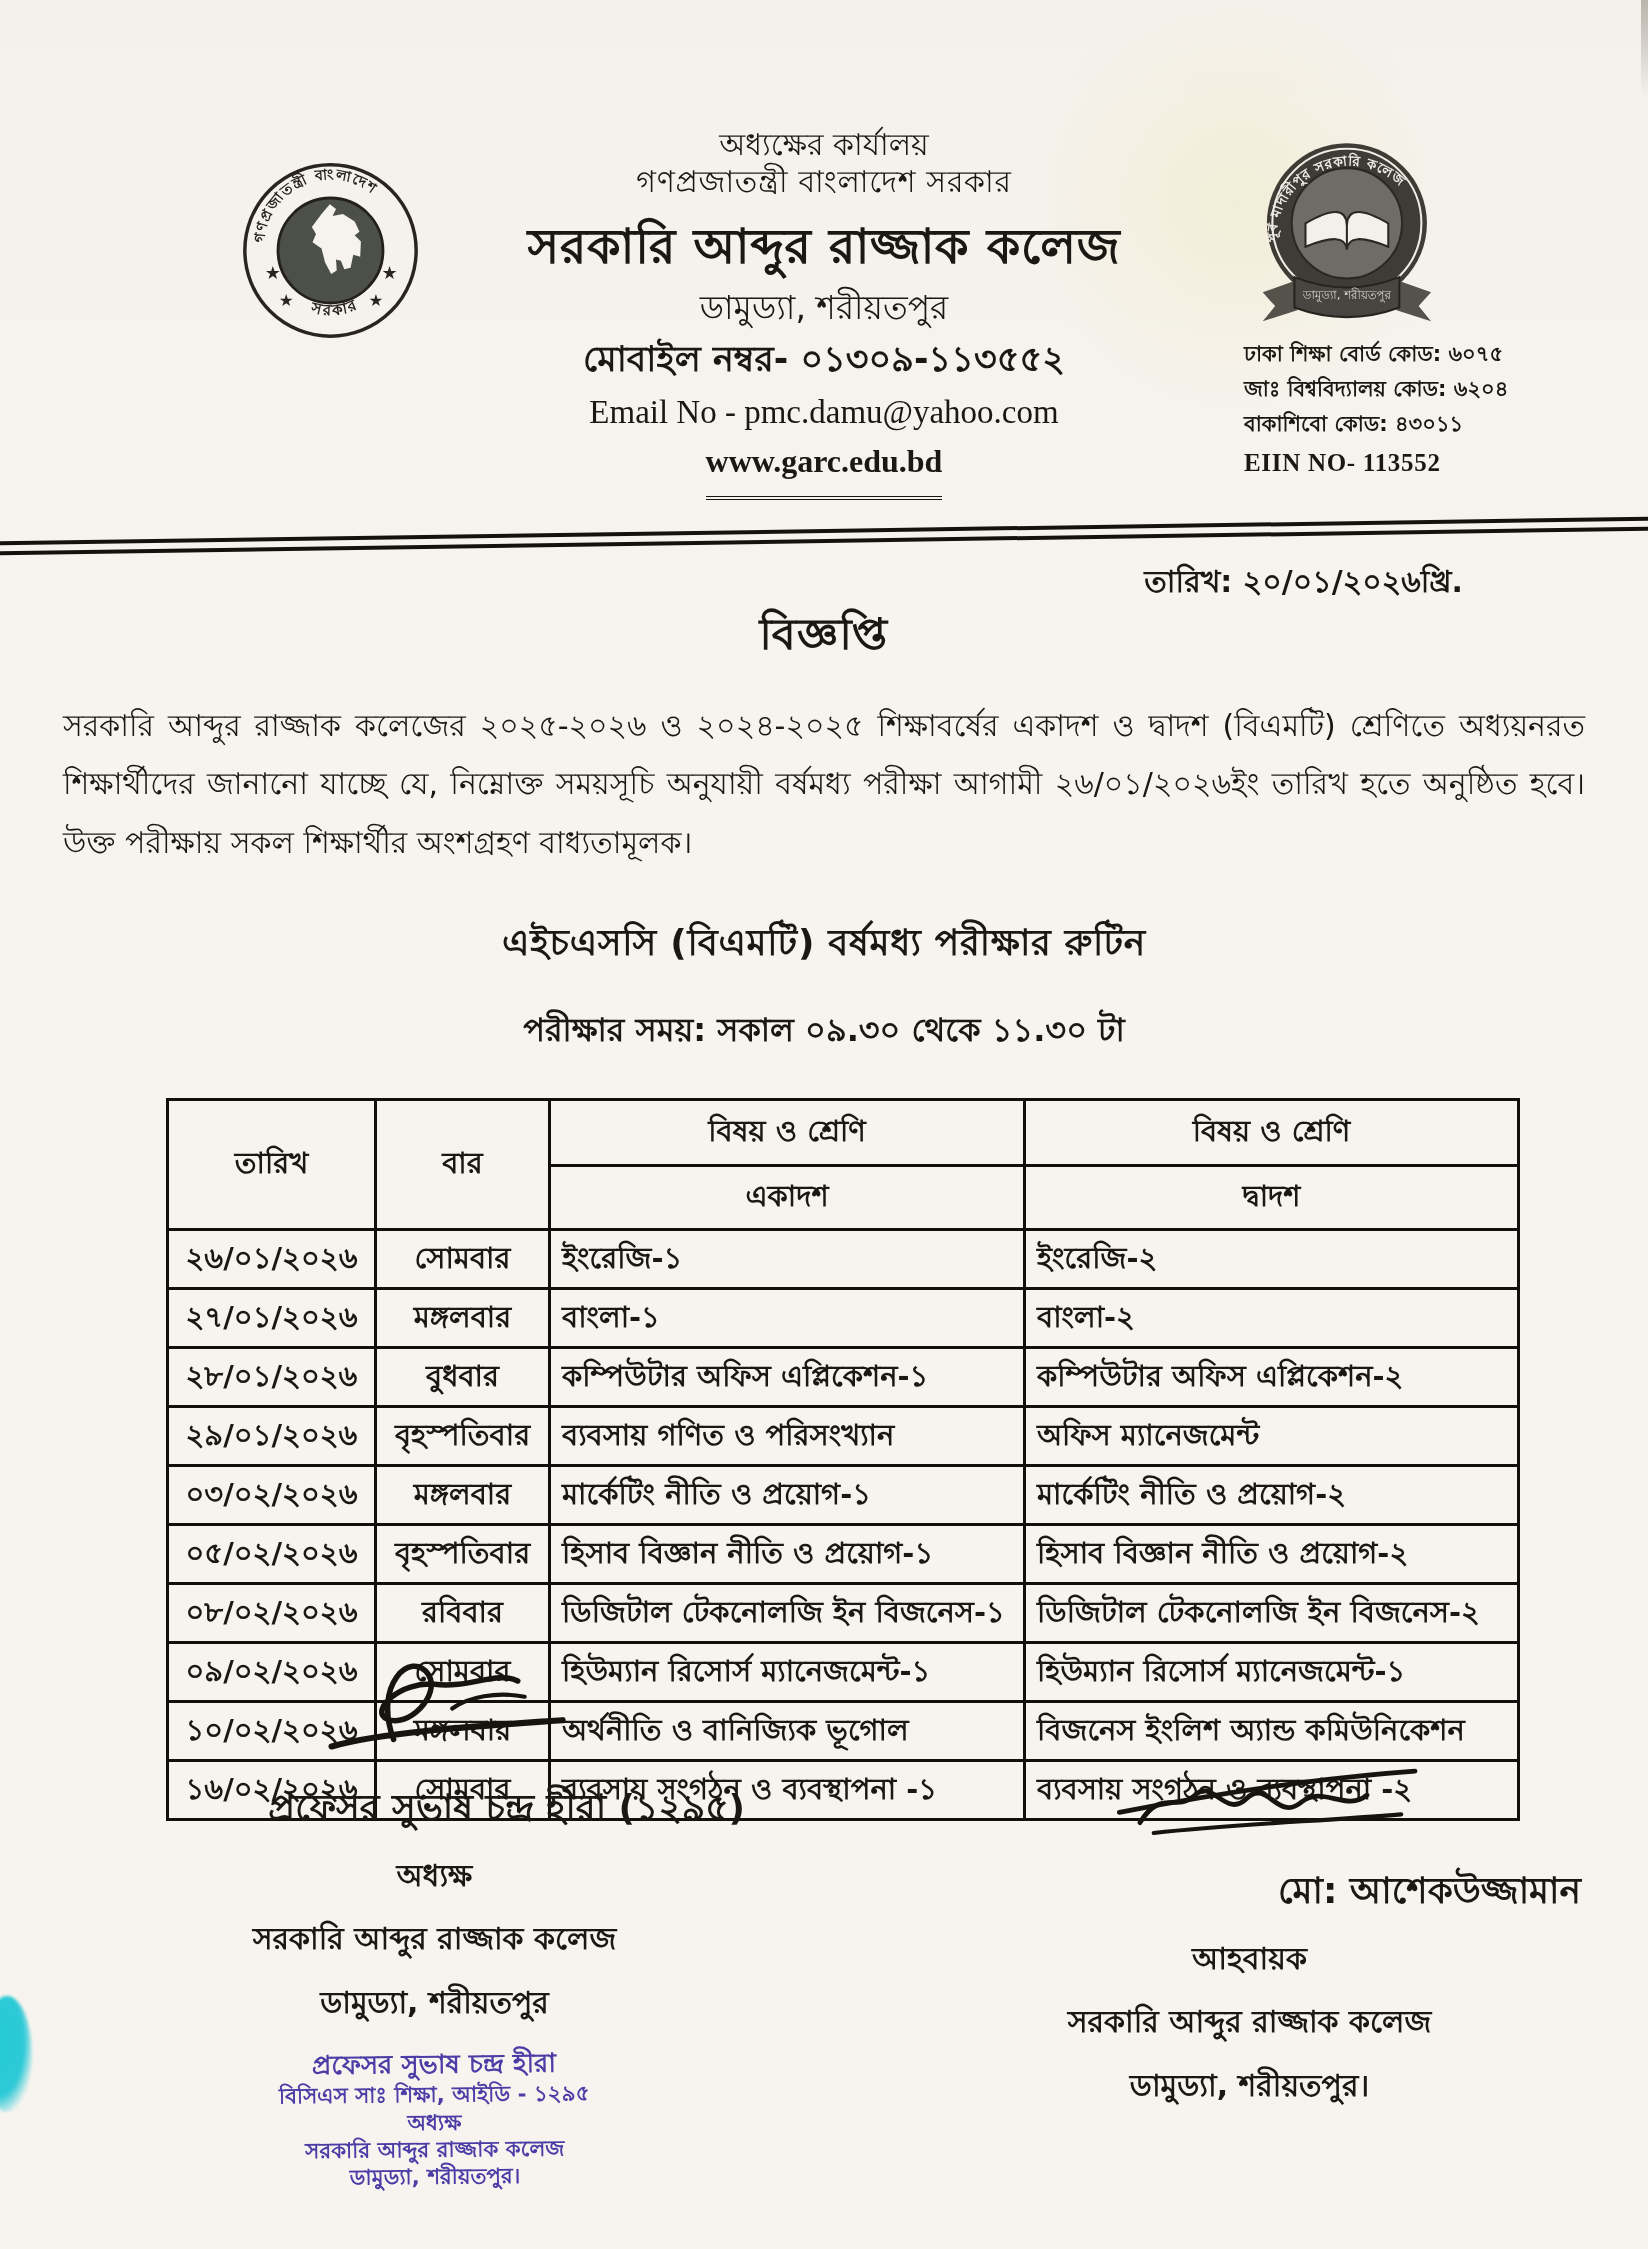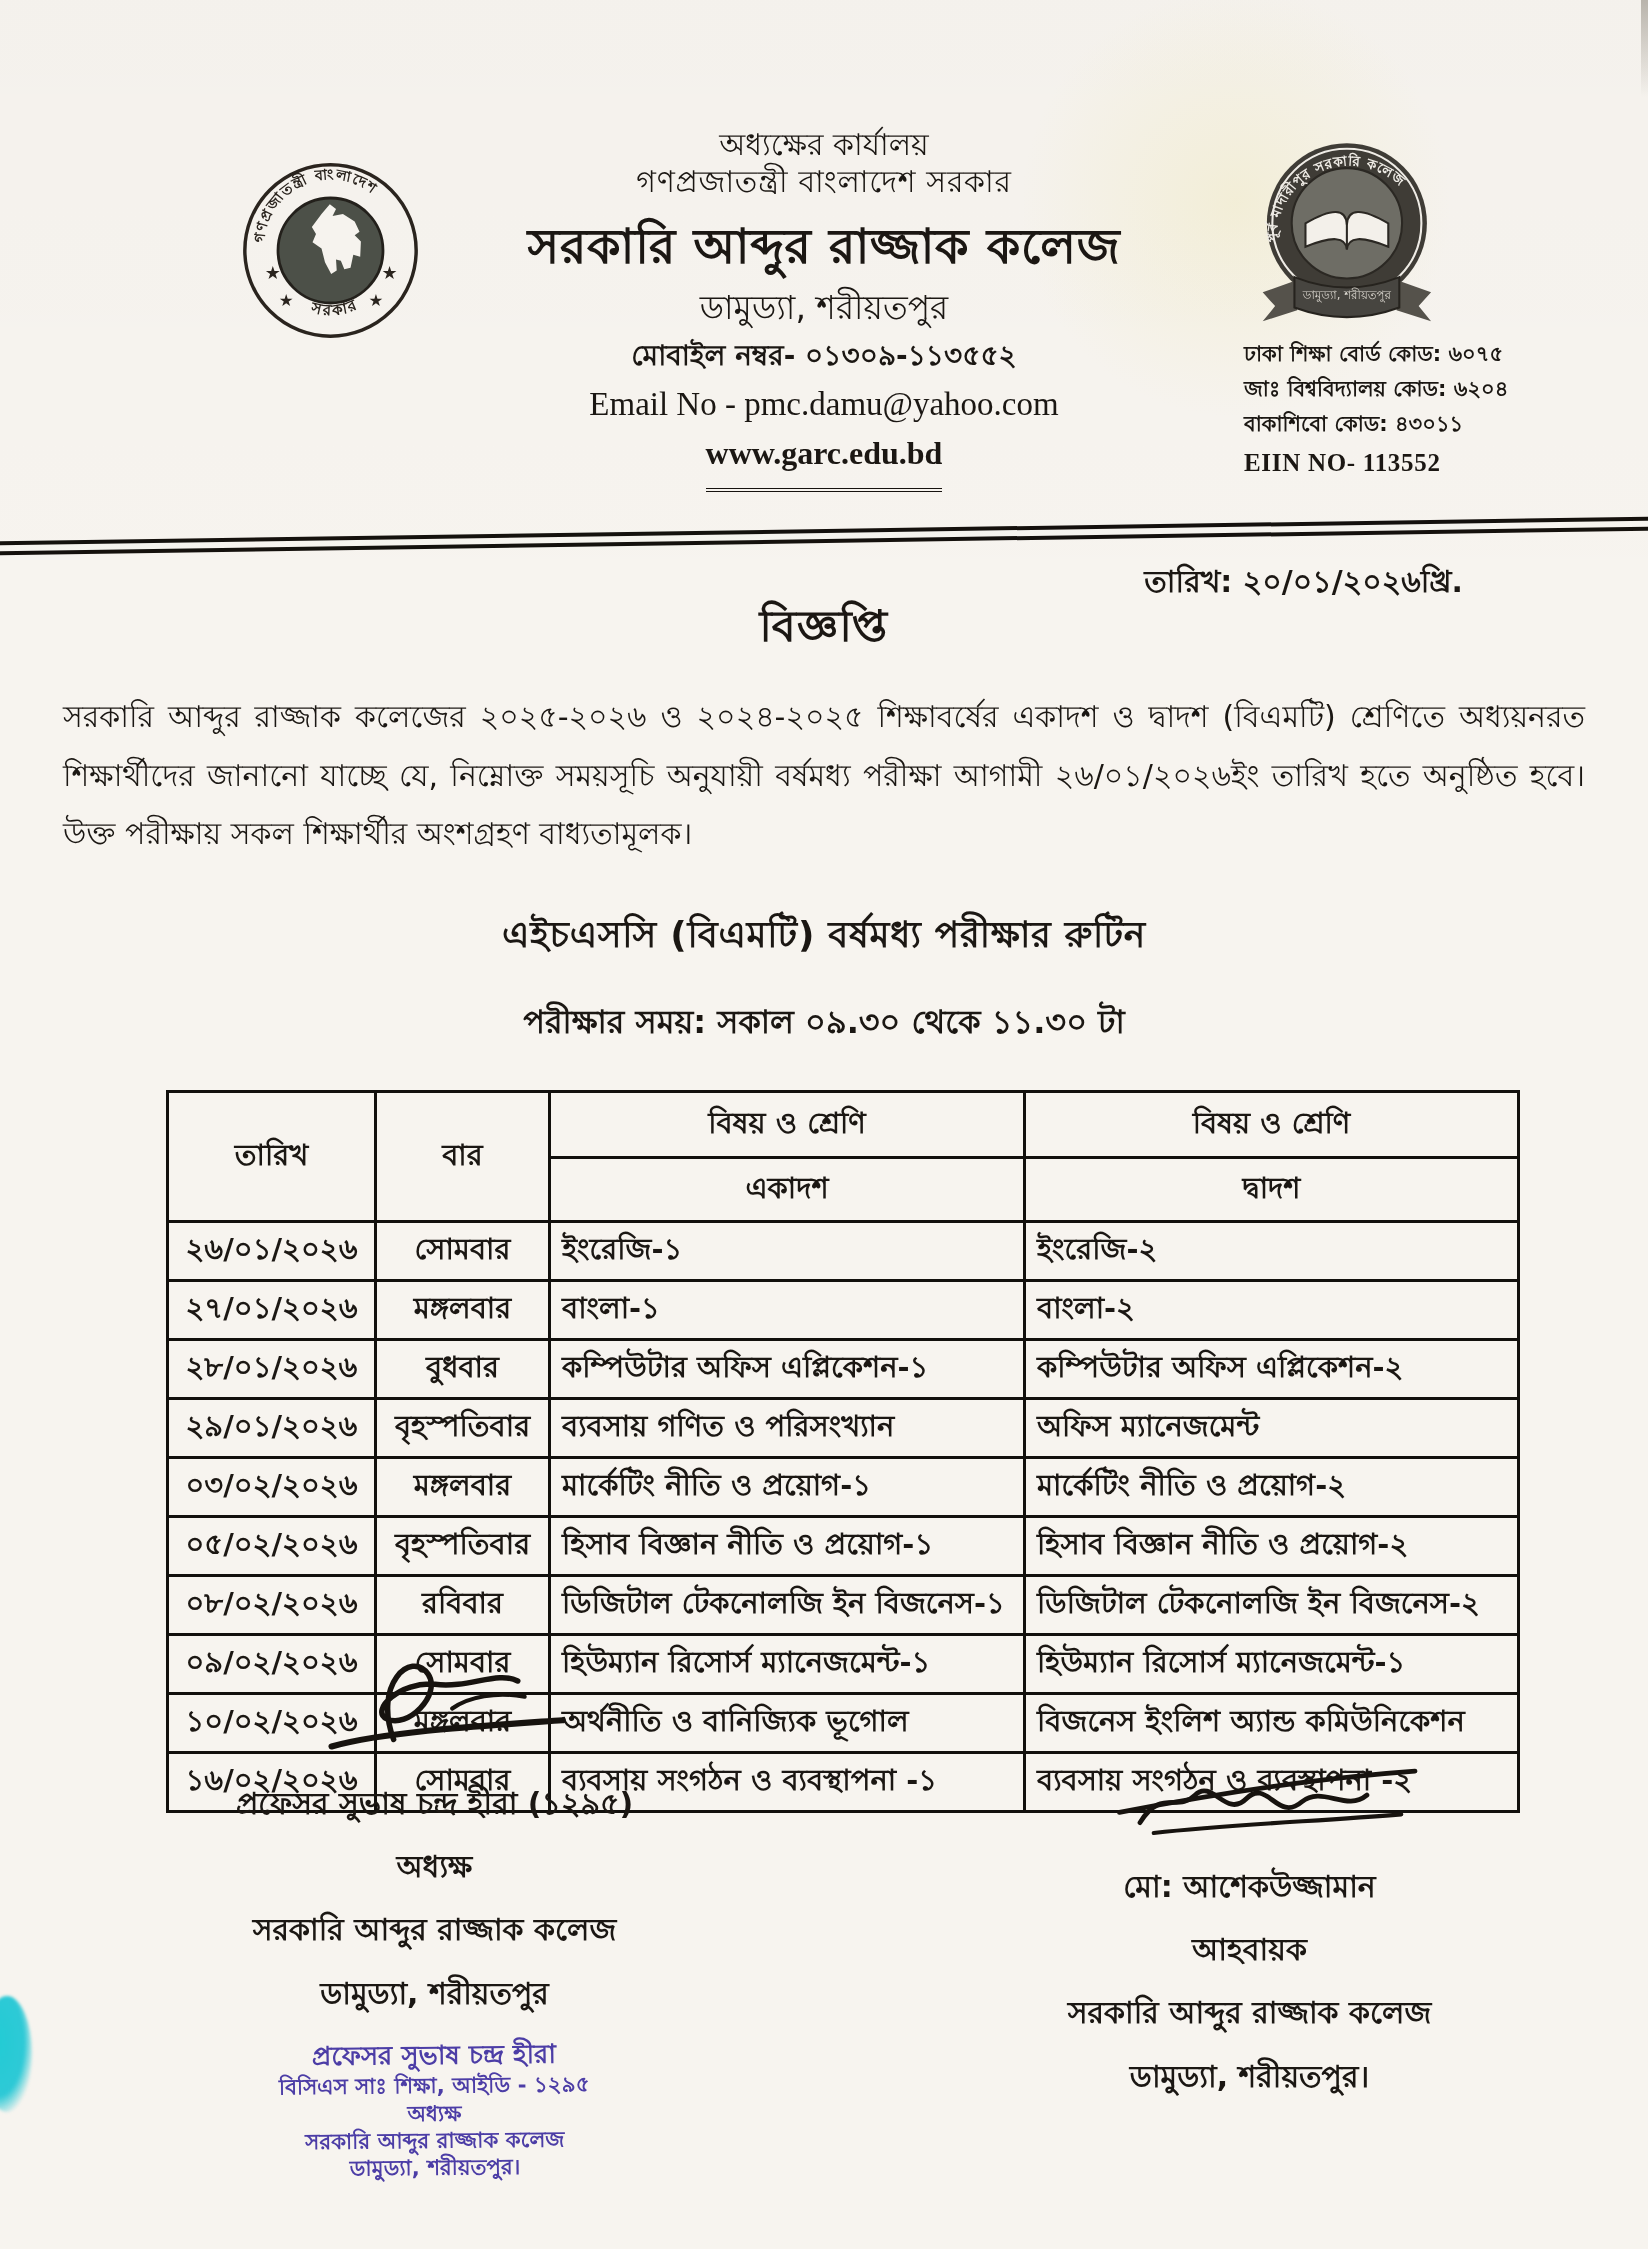--- a/index.html
+++ b/index.html
@@ -13,21 +13,21 @@
     radial-gradient(circle at 75% 9%, rgba(235,225,150,.25), rgba(235,225,150,0) 9%),
     linear-gradient(180deg, rgba(0,0,0,.012), rgba(0,0,0,0) 30%);pointer-events:none;}
 
   
   .header{position:relative;text-align:center;padding-top:116px;}
   .h-line{margin:0 auto;line-height:1.25;}
   .govt{font-size:30px;letter-spacing:0.7px;}
   .office{font-size:30px;margin-top:9.7px;}
   .college{font-size:48px;font-weight:bold;margin-top:15px;letter-spacing:0.7px;}
   .addr{font-size:33px;margin-top:11px;}
-  .mobile{font-size:28px;font-weight:600;margin-top:9.7px;}
+  .mobile{font-size:35px;font-weight:600;margin-top:9.7px;}
   .email{font-size:33px;margin-top:11px;font-family:"Liberation Serif","DejaVu Serif",serif;}
   .website{display:inline-block;font-size:32px;font-weight:bold;margin-top:9.7px;
     font-family:"Liberation Serif","DejaVu Serif",serif;
     border-bottom:4.8px double #17130f;padding-bottom:16px;}
 
   .seal-left{position:absolute;left:240px;top:160px;width:181px;height:181px;}
   .emblem-right{position:absolute;left:1242px;top:135px;width:207px;height:207px;}
   .codes{position:absolute;left:1244px;top:337px;text-align:left;font-size:21px;line-height:1.66;font-weight:600;}
   .codes .eiin{font-family:"Liberation Serif","DejaVu Serif",serif;font-size:25px;font-weight:bold;letter-spacing:0.7px;}
 
@@ -54,21 +54,21 @@
   th.hcell{font-size:29px;font-weight:bold;height:61px;}
   th.subhead{font-size:29px;font-weight:bold;height:59px;}
   td.c{ text-align:center;font-size:29px;height:54px;}
   td.s{ text-align:left;font-size:29px;padding-left:11px;height:54px;}
 
   
   .signs{position:absolute;left:0;top:1643px;width:100%;}
   .sig-left{position:absolute;left:124px;top:0;width:621px;text-align:center;}
   .sig-right{position:absolute;left:918px;top:104px;width:663px;text-align:center;}
   .sig-img{display:block;margin:0 auto;}
-  .sig-name{font-size:30px;font-weight:600;margin-top:5.5px;}
+  .sig-name{font-size:36px;font-weight:600;margin-top:5.5px;text-align:right;}
   .sig-role{font-size:30px;font-weight:600;margin-top:12.4px;}
   .sig-line{font-size:30px;font-weight:600;margin-top:12.4px;}
   .stamp{margin-top:18px;color:#4c3da6;transform:rotate(-0.6deg);font-weight:600;line-height:1.28;}
   .stamp .s0{font-size:26px;font-weight:bold;}
   .stamp .sx{font-size:21.4px;}
 
   
   .cyan-blob{position:absolute;left:-18px;top:1996px;width:50px;height:116px;
     background:radial-gradient(ellipse at 30% 40%, #22cbd4 0%, #2ec9d6 55%, rgba(46,201,214,0) 78%);
     border-radius:50%;filter:blur(1.4px);}

